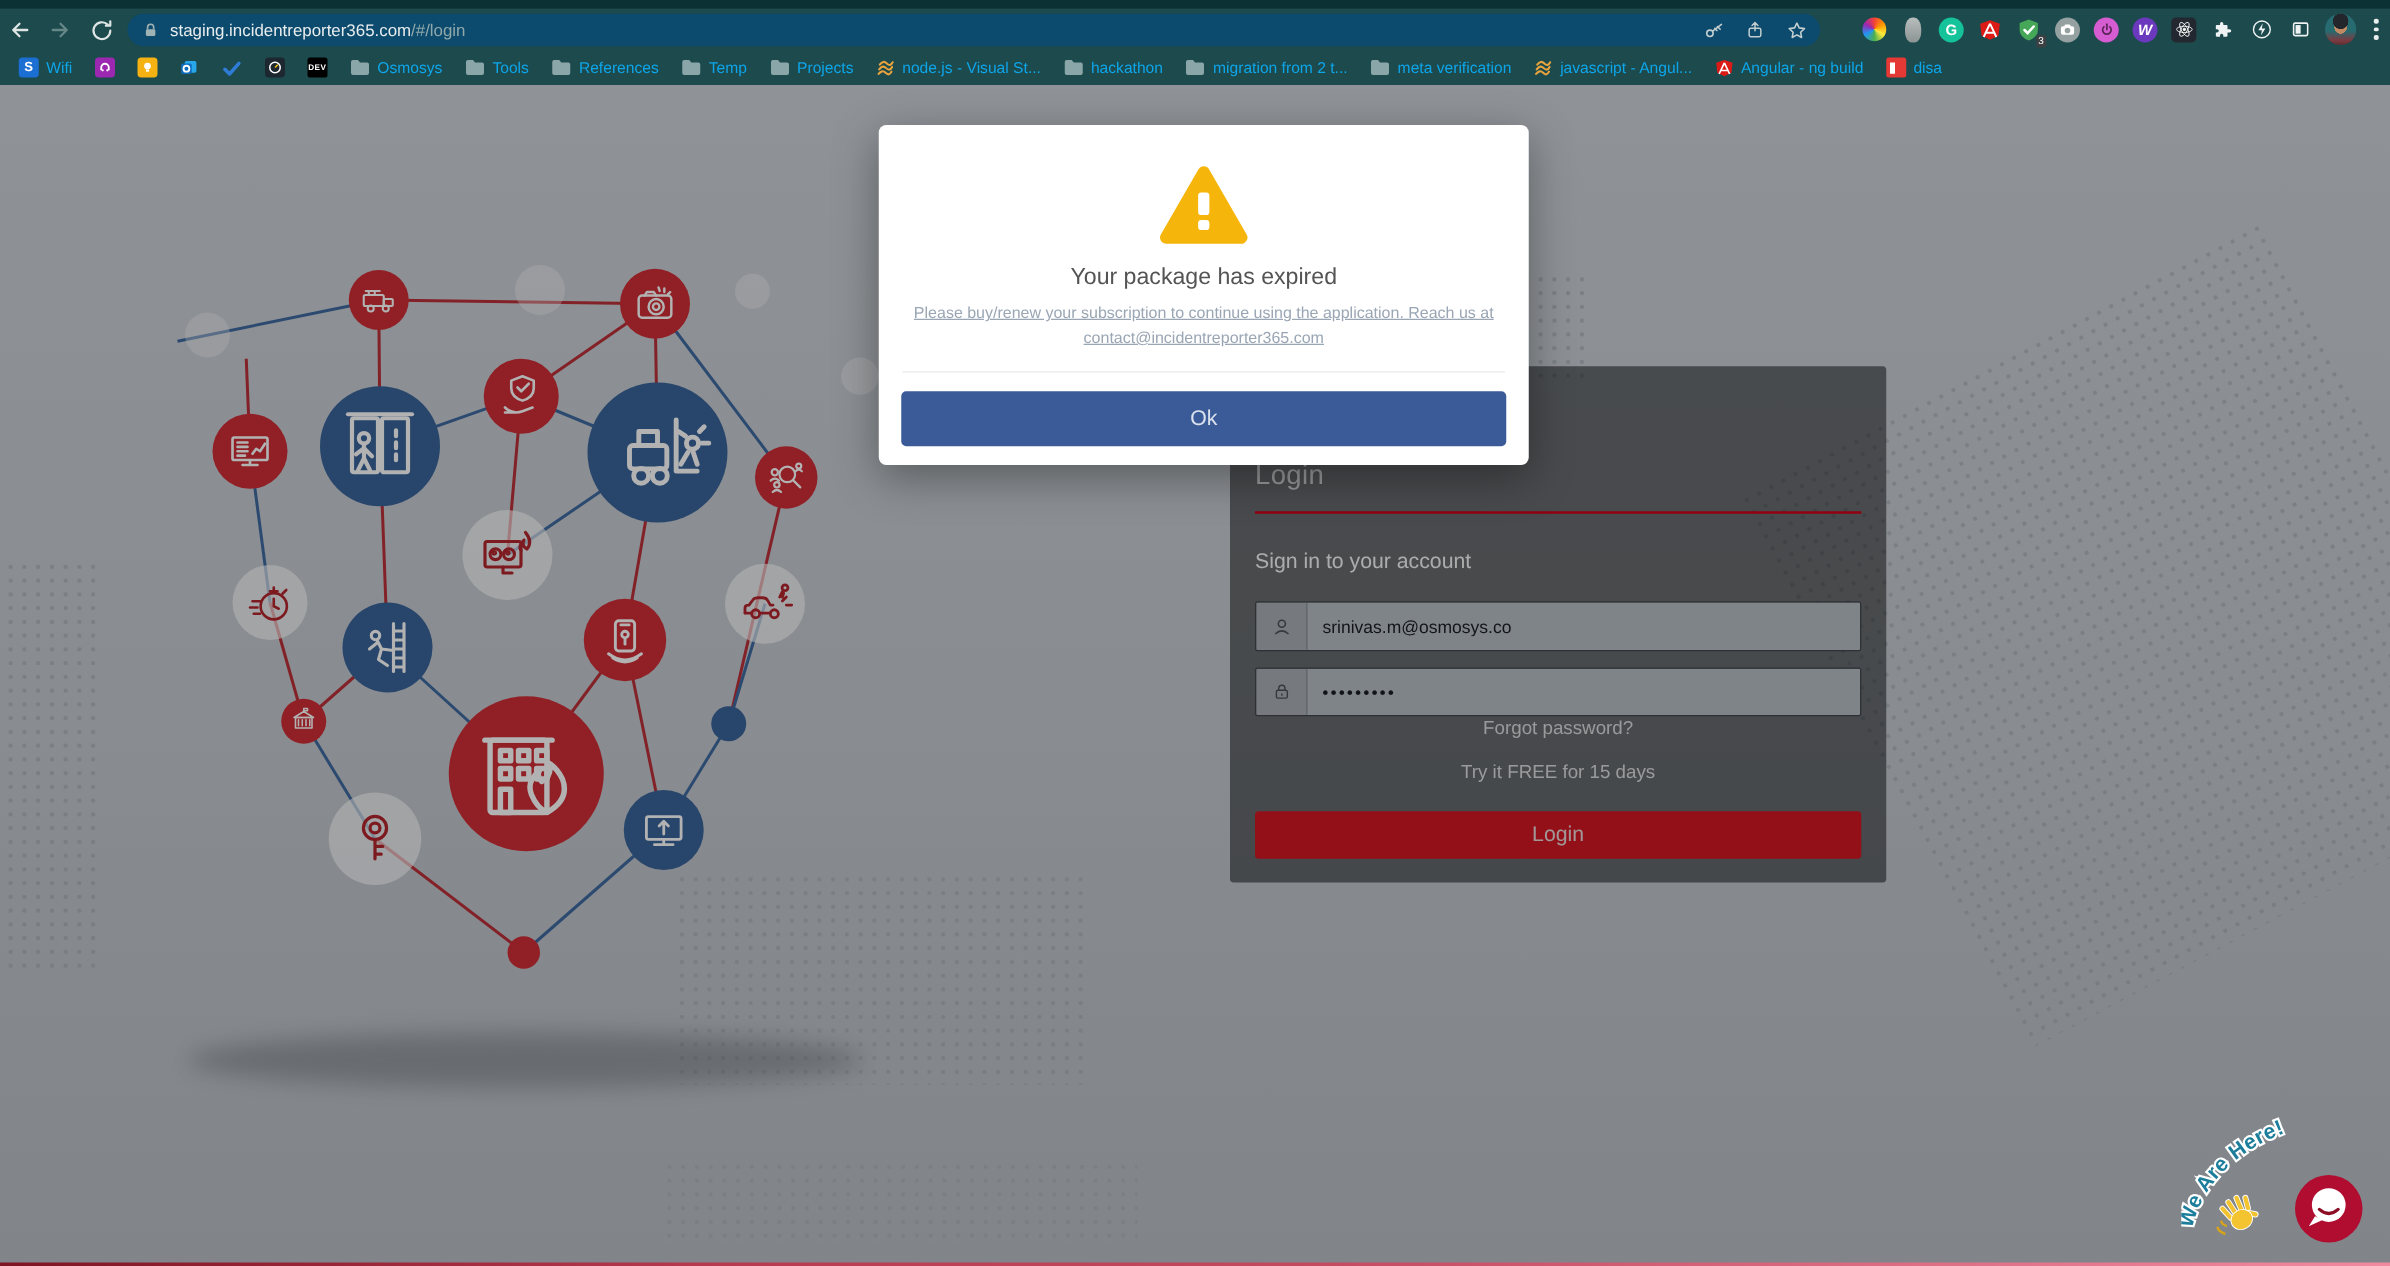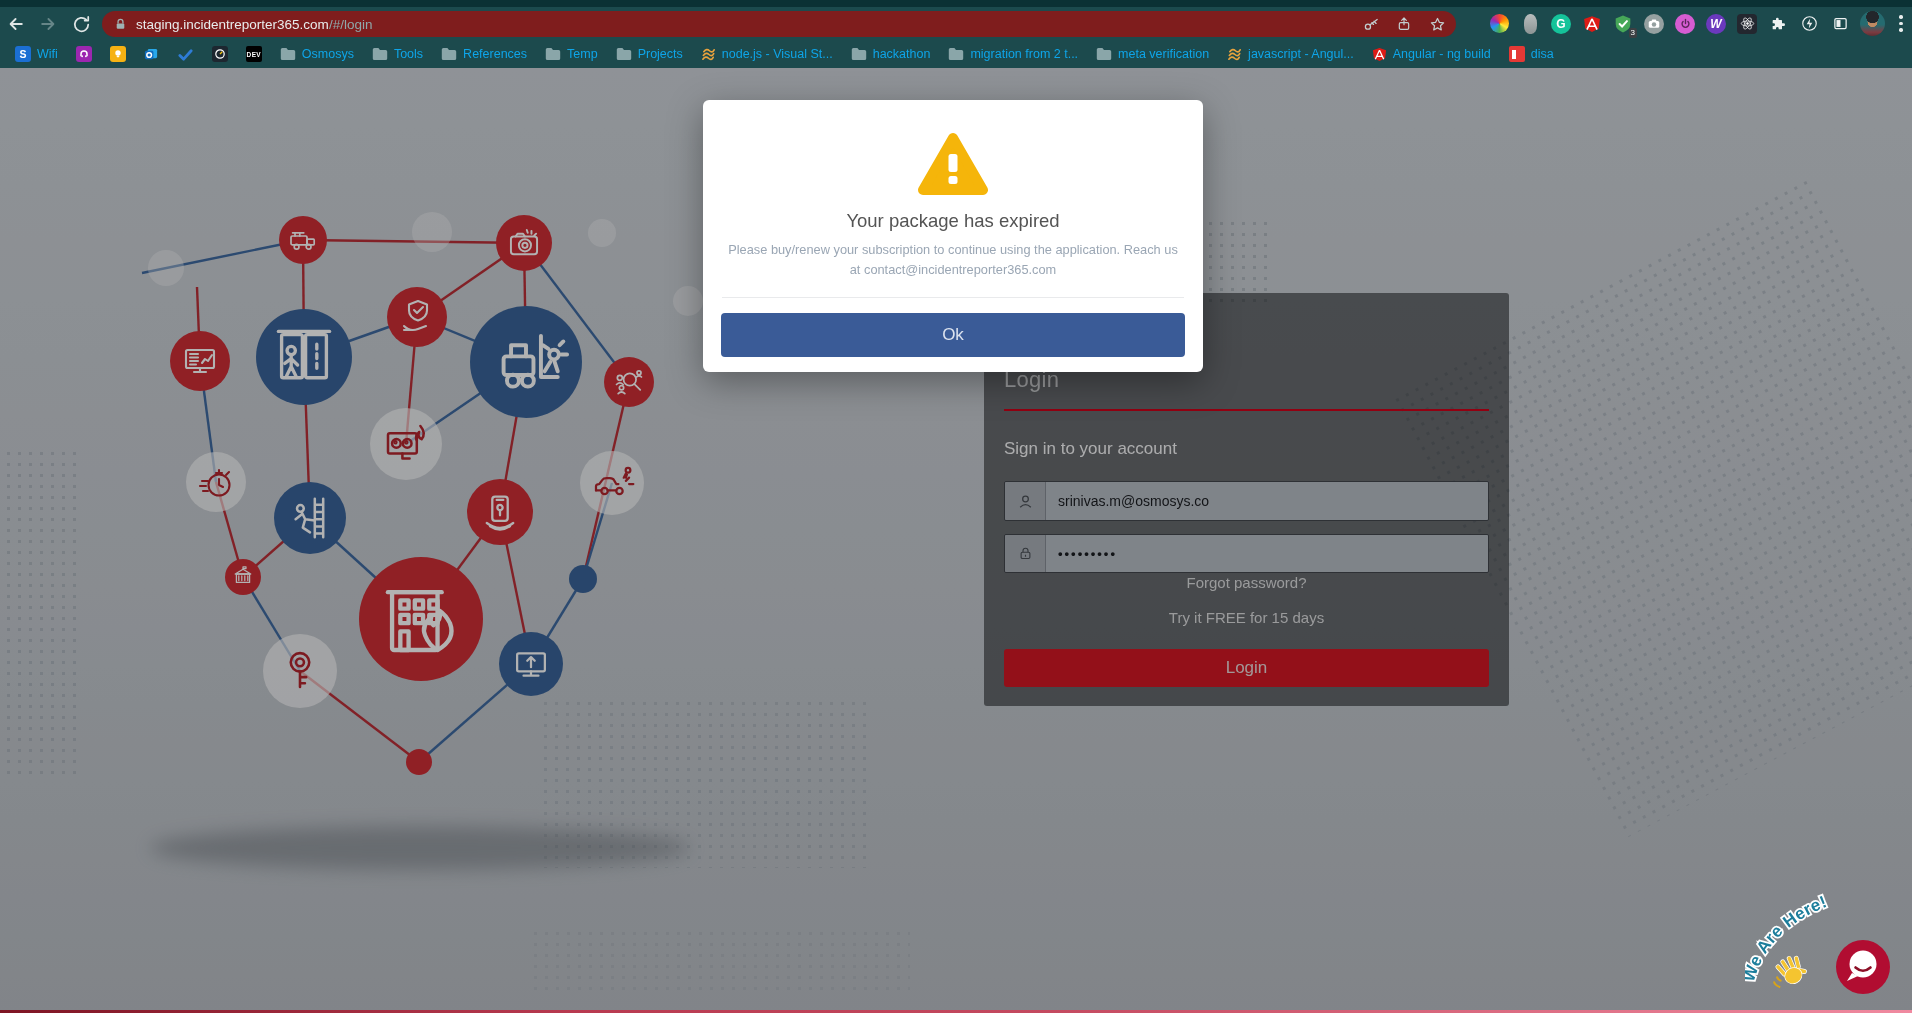--- a/index.html
+++ b/index.html
@@ -4,21 +4,21 @@
 <style>
   html,body{margin:0;padding:0;}
   body{width:1912px;height:1013px;position:relative;overflow:hidden;
        font-family:"Liberation Sans","DejaVu Sans",sans-serif;background:#1c4a4d;}
   
   #titlebar{position:absolute;top:0;left:0;right:0;height:7px;background:#0b3134;}
   #toolbar{position:absolute;top:7px;left:0;right:0;height:33px;background:#1c4a4d;}
   .navbtn{position:absolute;top:3px;width:28px;height:28px;border-radius:50%;
           display:flex;align-items:center;justify-content:center;}
   #omnibox{position:absolute;left:102px;top:4px;width:1354px;height:26px;border-radius:13px;
-           background:#7f1d1d;display:flex;align-items:center;}
+           background:#0c4a6e;display:flex;align-items:center;}
   #omnibox .lock{margin-left:12px;display:flex;}
   #omnibox .url{margin-left:9px;font-size:13.5px;color:#e8eded;white-space:nowrap;}
   #omnibox .url .path{color:#8fa8aa;}
   .pill-ic{position:absolute;top:4px;width:18px;height:18px;display:flex;align-items:center;justify-content:center;}
   #extrow{position:absolute;right:2px;top:0;height:33px;display:flex;align-items:center;gap:9px;padding-right:2px;}
   .ext{width:22px;height:22px;display:flex;align-items:center;justify-content:center;position:relative;}
   .ext b{color:#fff;font-size:12px;font-weight:bold;}
   .ext .badge{position:absolute;right:-3px;bottom:-3px;background:#3c4043;color:#fff;
               font-style:normal;font-size:8px;padding:0 2px;border-radius:2px;line-height:10px;}
   .rnd{border-radius:50%;background:#888;}
@@ -61,26 +61,26 @@
            cursor:pointer;}
   #lp-forgot{top:281px;} #lp-trial{top:316px;}
   #lp-login-btn{position:absolute;left:20px;right:20px;top:356px;height:38px;background:#d31824;
                 border:none;border-radius:3px;color:#e9d8d9;font-size:17px;cursor:pointer;
                 font-family:inherit;}
   
   #dim{position:absolute;inset:0;background:rgba(0,0,0,0.30);z-index:5;}
   #bottom-strip{position:absolute;left:0;right:0;bottom:0;height:3px;z-index:6;
      background:linear-gradient(90deg,#7e1524 0%,#b83a50 30%,#c44a60 55%,#f08aa0 100%);}
   #modal{position:absolute;left:703px;top:32px;width:500px;height:272px;background:#fff;
-         border-radius:6px;box-shadow:0 10px 35px rgba(0,0,0,.35);z-index:7;}
+         border-radius:6px;box-shadow:0 10px 35px rgba(0,0,0,.35);z-index:7;padding-left:20px;}
   #modal-icon{position:absolute;left:50%;top:32px;transform:translateX(-50%);}
   #modal-title{position:absolute;left:0;right:0;top:110px;text-align:center;
                font-size:18.5px;color:#545454;}
   #modal-body{position:absolute;left:0;right:0;top:140px;padding:0 22px;text-align:center;
-              font-size:12.8px;line-height:1.55;color:#9aa6b4;}
+              font-size:12.8px;line-height:1.55;color:#9aa6b4;text-decoration:underline;}
   #modal-divider{position:absolute;left:19px;right:19px;top:197px;height:1px;background:#e9eaec;}
   #modal-ok{position:absolute;left:18px;right:18px;top:213px;height:44px;background:#3a5b97;
             border:none;border-radius:4px;color:#dbe2ee;font-size:17px;cursor:pointer;
             font-family:inherit;}
   #chat-widget{position:absolute;right:12px;bottom:10px;width:155px;height:122px;z-index:8;}
 </style>
 </head>
 <body>
 
 <div id="titlebar"></div>

